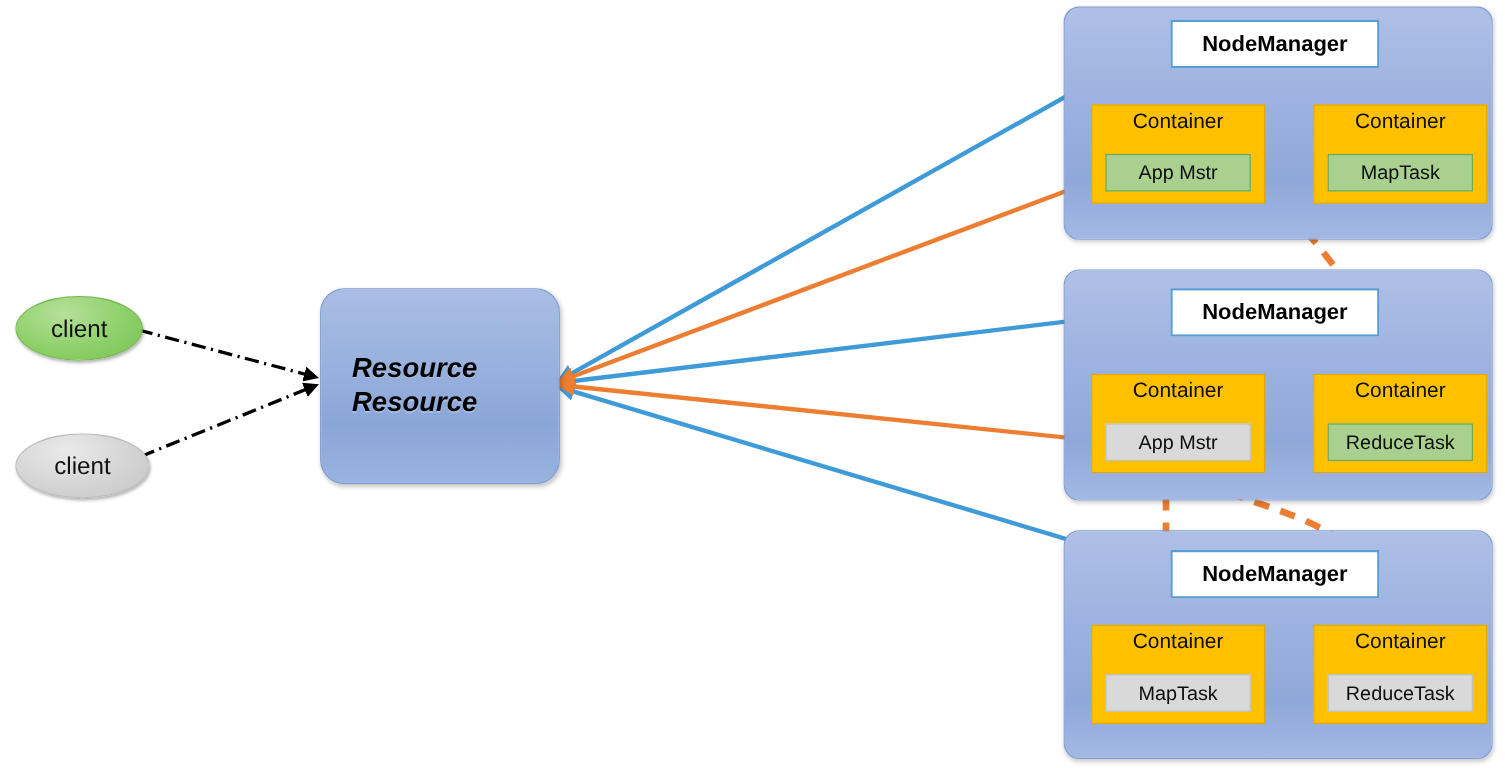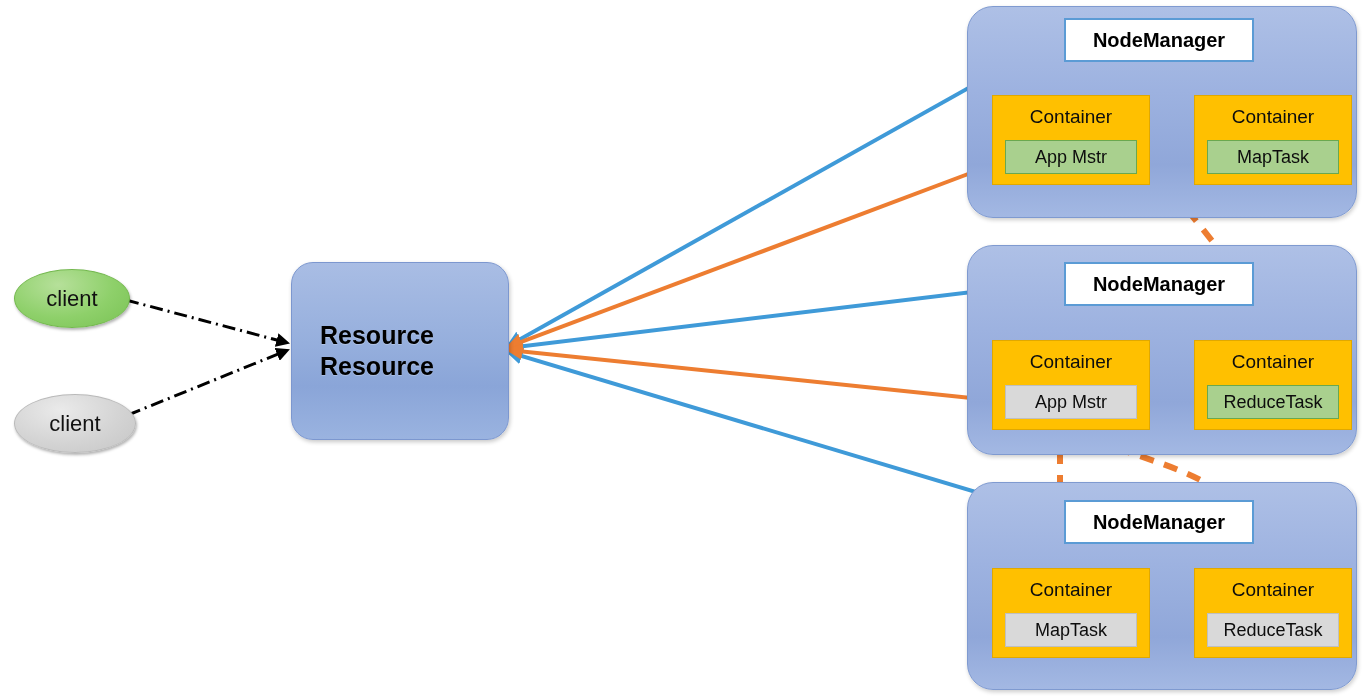--- a/index.html
+++ b/index.html
@@ -57,26 +57,27 @@
     justify-content: flex-start;
     box-shadow: 1px 2px 4px rgba(0,0,0,0.22);
   }
   #resource-manager .rm-label {
     font-size: 25px;
     font-weight: bold;
     color: #000000;
     line-height: 1.25;
     padding-left: 28px;
     text-shadow: 0 1px 0 rgba(255,255,255,0.25);
+    font-style: italic;
   }
 
   
   .node-panel {
     position: absolute;
-    border-radius: 26px;
+    border-radius: 14px;
     background: linear-gradient(180deg, #aec0e6 0%, #9db2e0 40%, #90a7d9 75%, #a3b8e3 100%);
     border: 1px solid #7f9ad0;
     box-shadow: 1px 2px 4px rgba(0,0,0,0.20);
   }
   .nm-title {
     position: absolute;
     background: #ffffff;
     border: 2px solid #5b9bd5;
     display: flex;
     align-items: center;
@@ -89,21 +90,21 @@
     position: absolute;
     background: #ffc000;
     border: 1px solid #e0a800;
     display: flex;
     flex-direction: column;
     align-items: center;
   }
   .container-label {
     font-size: 19px;
     color: #0d0d0d;
-    margin-top: 11px;
+    margin-top: 5px;
     line-height: 1.1;
   }
   .task-box {
     position: absolute;
     left: 12px;
     right: 12px;
     bottom: 10px;
     height: 32px;
     display: flex;
     align-items: center;

